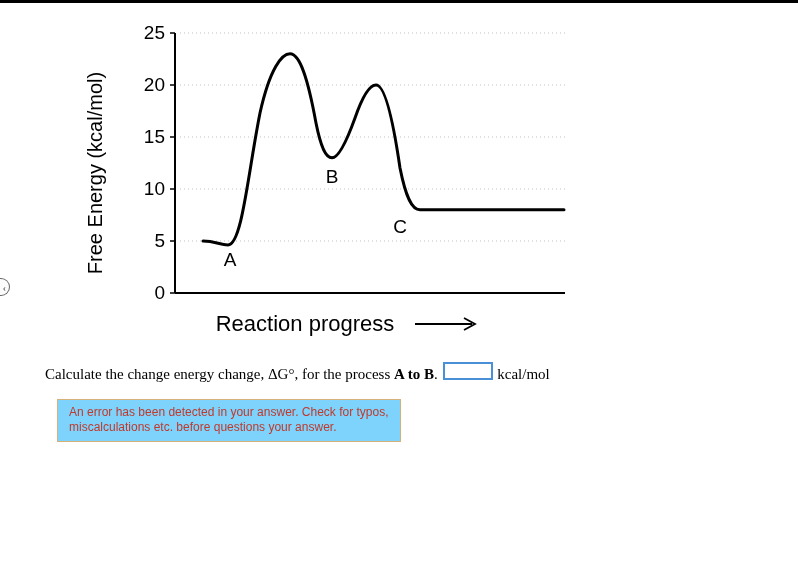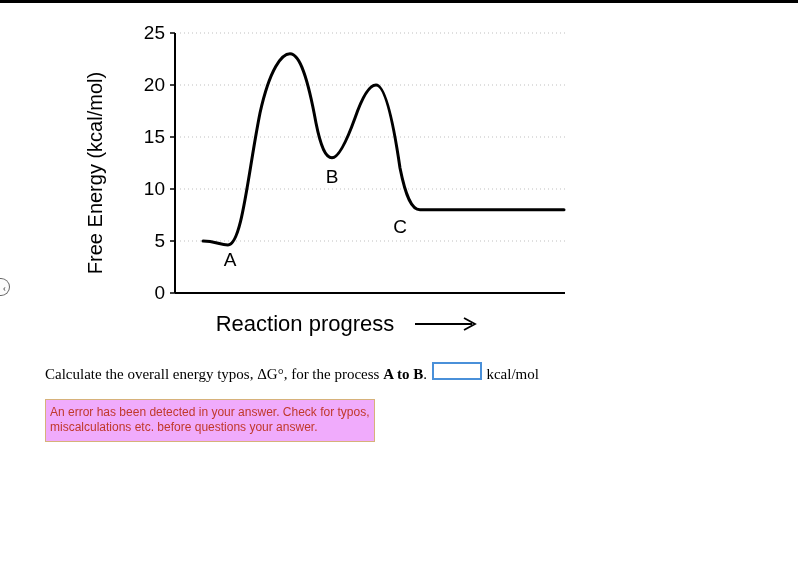--- a/index.html
+++ b/index.html
@@ -80,26 +80,27 @@
   }
   .select-ctl{
     width:16px;
     background:linear-gradient(#8fbcf2,#4f8fe6);
     display:flex;flex-direction:column;align-items:center;justify-content:center;
     font-size:7px;line-height:6px;color:#fff;
   }
   .error-box{
     display:inline-block;
     border:1px solid #d6b27a;
-    background:#f0abfc;
+    background:#7dd3fc;
     color:#c0392b;
     font-family: Arial, Helvetica, sans-serif;
     font-size:12px;
-    padding:5px 4px;
+    padding:5px 11px;
     max-width:350px;
+    margin-left:12px;
   }
   sup {font-size:0.75em;}
   .bold {font-weight:bold;}
 </style>
 </head>
 <body>
 
 <div class="page">
 
   <div class="left-knob"></div>
@@ -161,21 +162,21 @@
         <text x="252" y="170">B</text>
         <text x="320" y="220">C</text>
       </g>
     </svg>
   </div>
 
   <div class="q-area">
 
 
     <div class="q-row">
-      <span>Calculate the overall energy typos, ΔG°, for the process </span>
+      <span>Calculate the change energy change, ΔG°, for the process </span>
       <span class="bold">A to B</span><span>.</span>
       <span class="answer-input focused"></span>
       <span>kcal/mol</span>
     </div>
 
 
     <div class="q-row">
       <div class="error-box">
         <div>An error has been detected in your answer. Check for typos,</div>
         <div>miscalculations etc. before questions your answer.</div>

